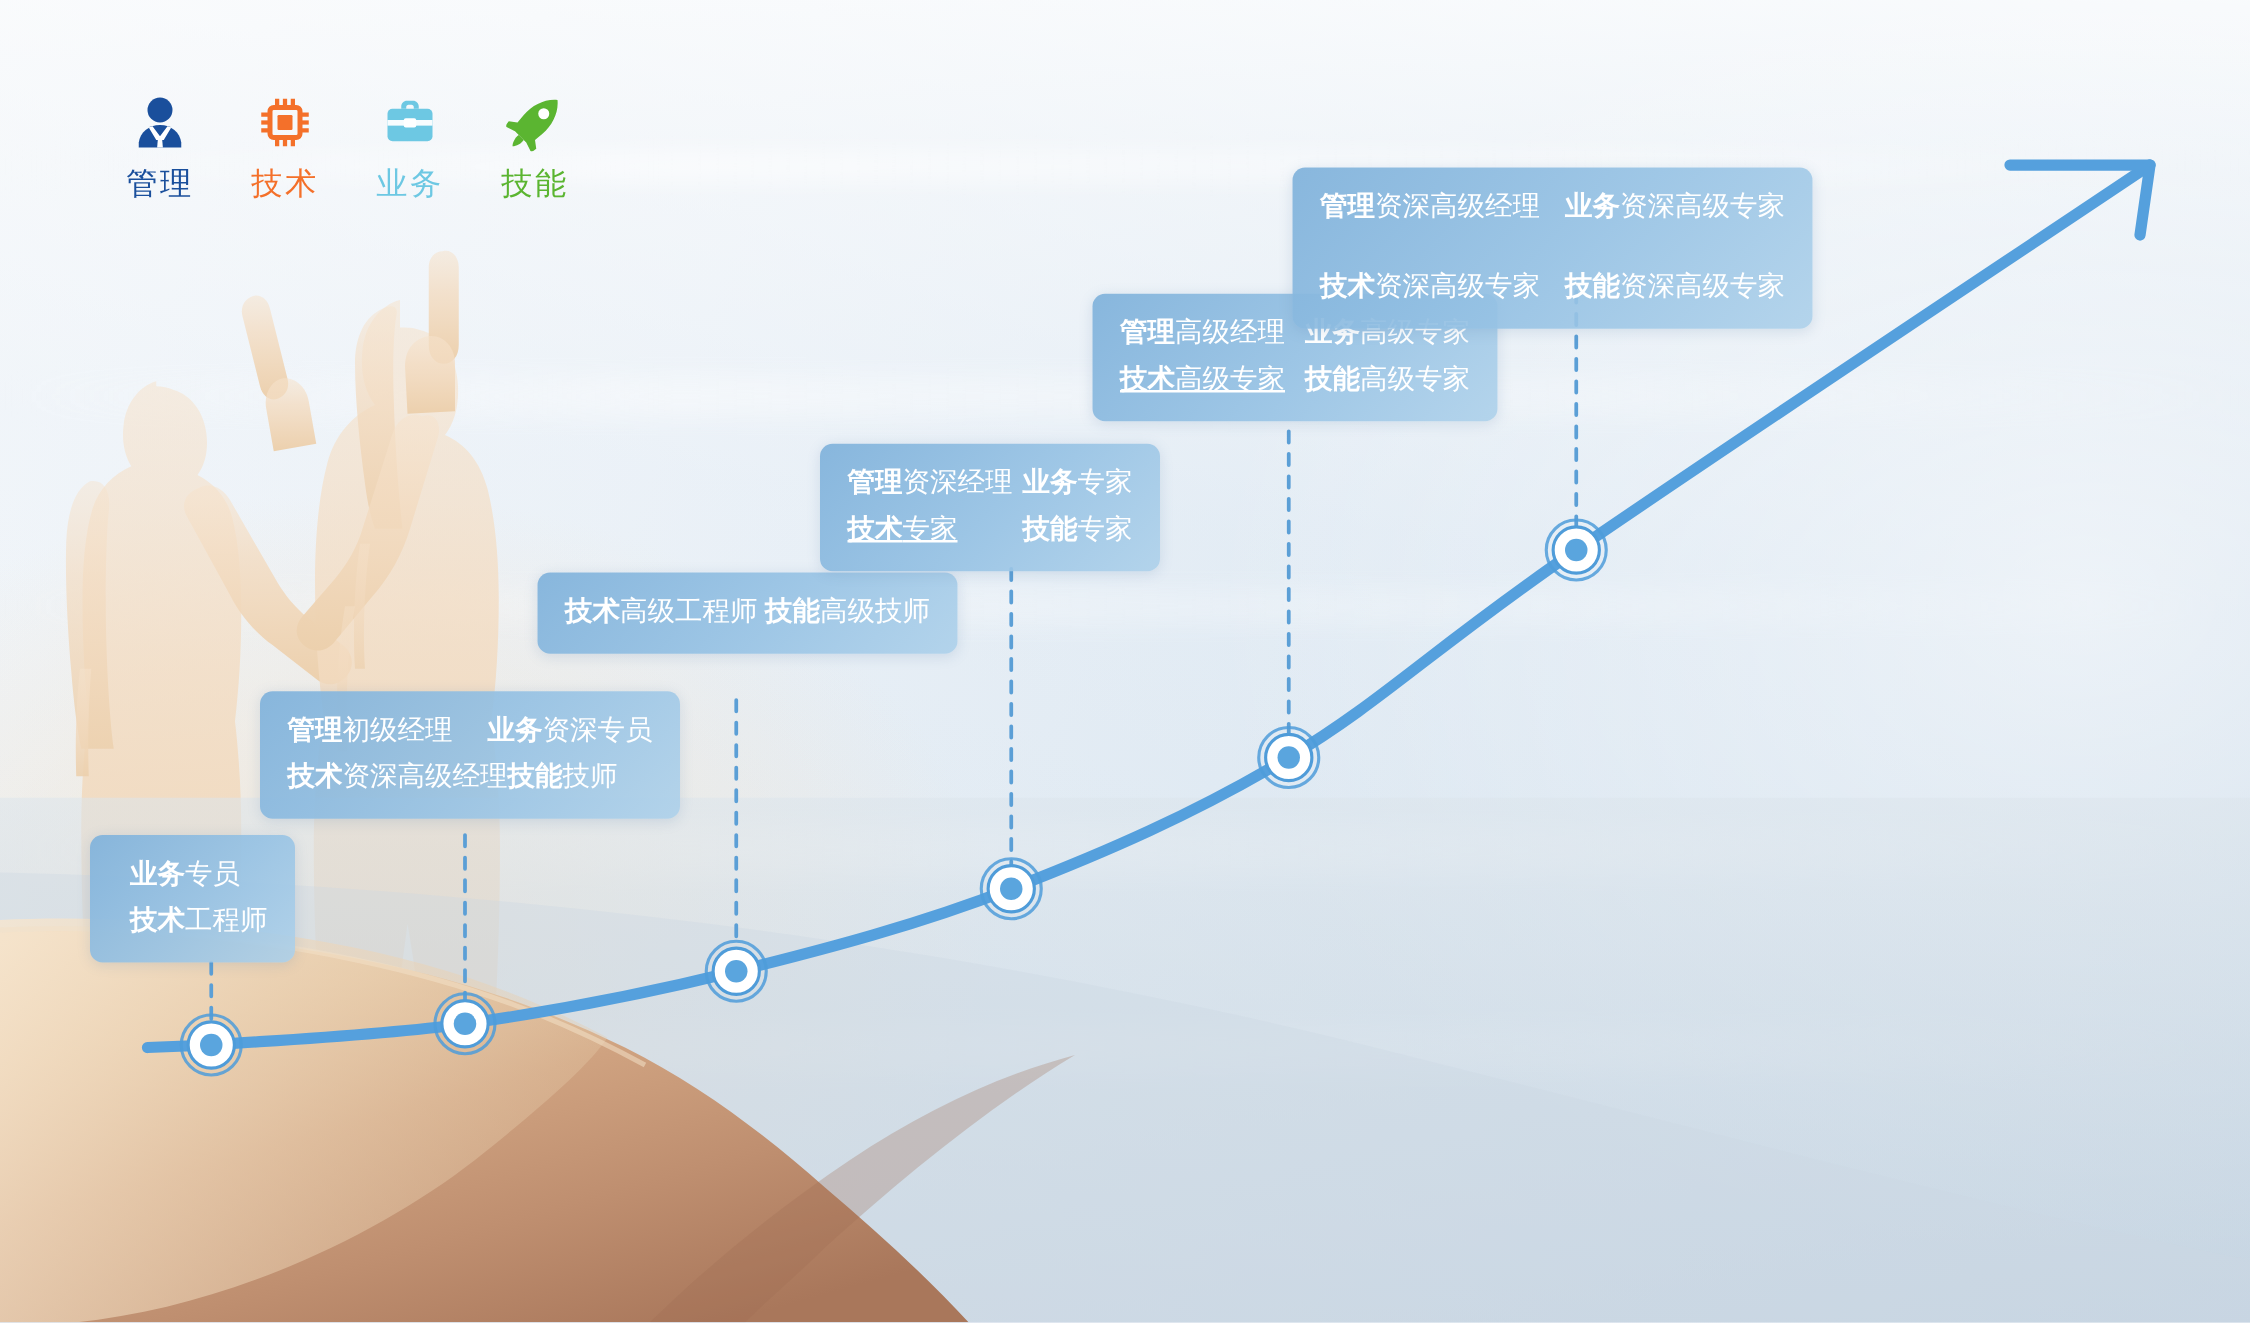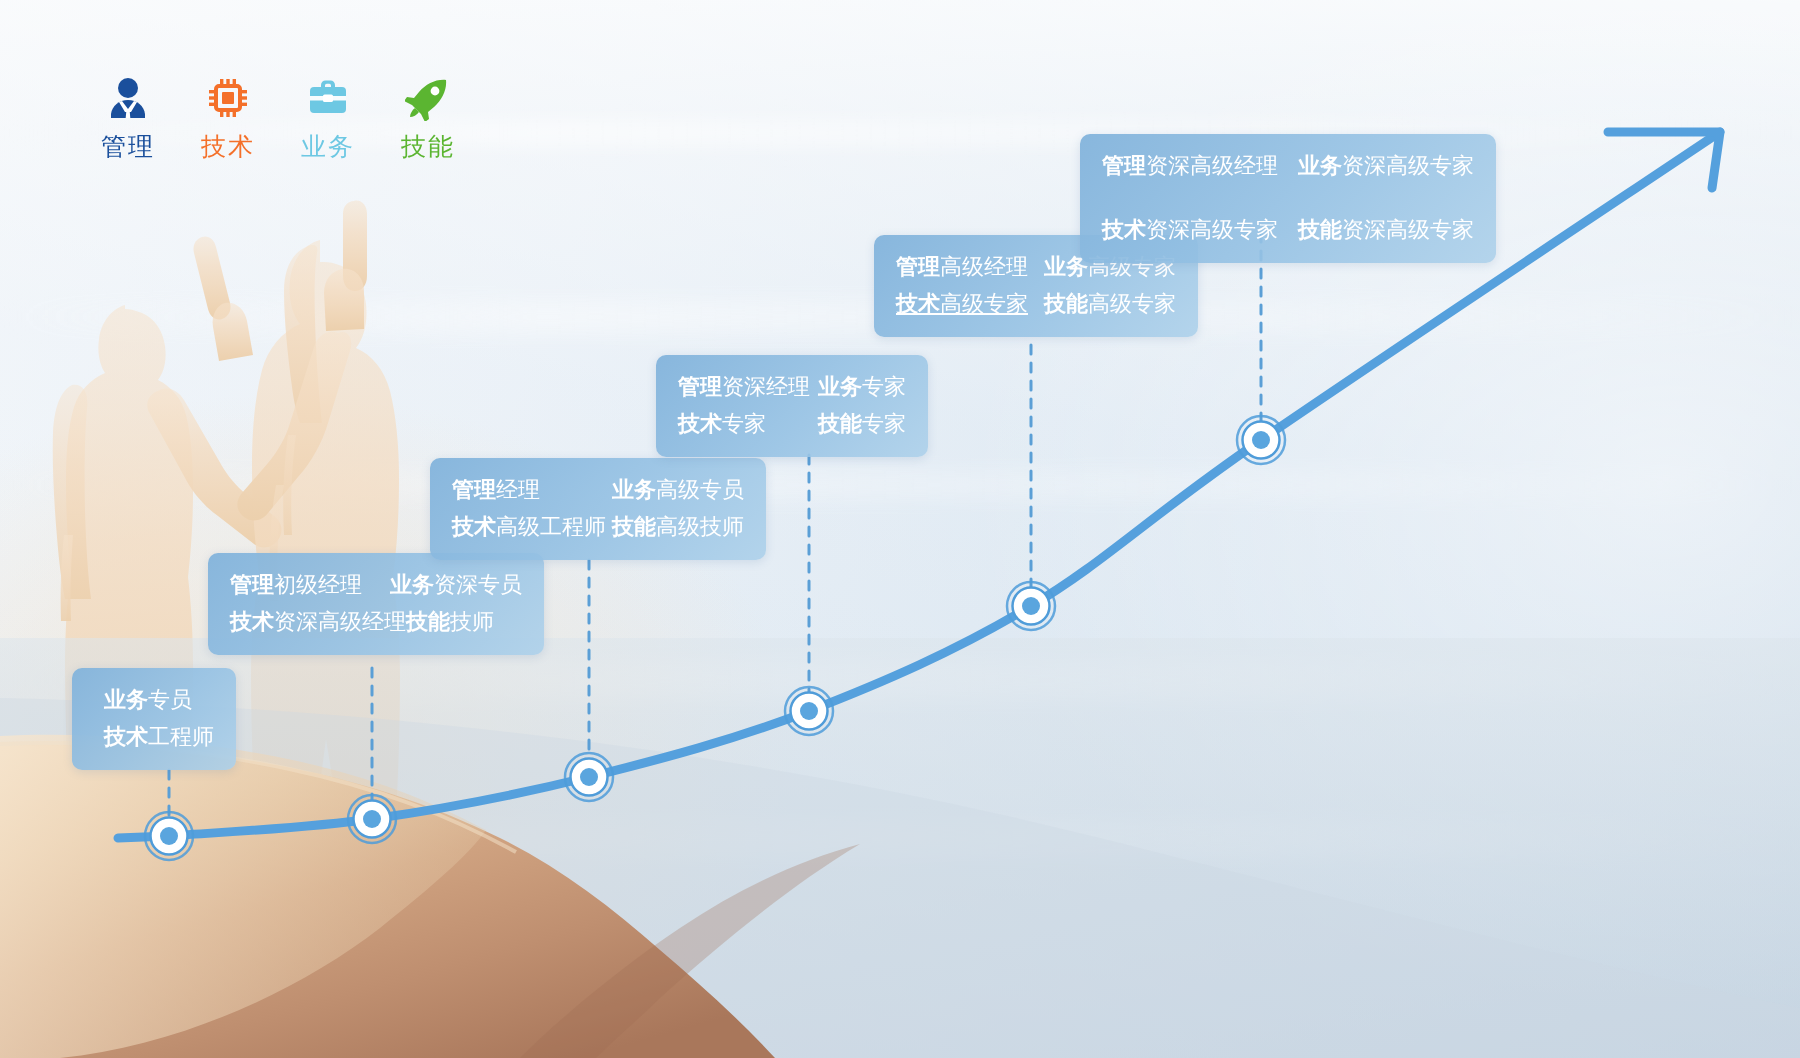--- a/index.html
+++ b/index.html
@@ -325,49 +325,45 @@
           <span class="cell" style="min-width: 160px;"><span class="cat">管理</span><span class="lvl">初级经理</span></span>
           <span class="cell"><span class="cat">业务</span><span class="lvl">资深专员</span></span>
         </div>
         <div class="row">
           <span class="cell" style="min-width: 160px;"><span class="cat">技术</span><span class="lvl">资深高级经理</span></span>
           <span class="cell"><span class="cat">技能</span><span class="lvl">技师</span></span>
         </div>
       </div>
       <div class="card" style="left: 430px; top: 458px;">
         <div class="row">
-          <span class="cell" style="min-width: 160px;"><span class="cat">管理</span><span class="lvl">经理</span></span>
-          <span class="cell"><span class="cat">业务</span><span class="lvl">高级专员</span></span>
-        </div>
-        <div class="row">
           <span class="cell" style="min-width: 160px;"><span class="cat">技术</span><span class="lvl">高级工程师</span></span>
           <span class="cell"><span class="cat">技能</span><span class="lvl">高级技师</span></span>
         </div>
       </div>
       <div class="card" style="left: 656px; top: 355px;">
         <div class="row">
           <span class="cell" style="min-width: 140px;"><span class="cat">管理</span><span class="lvl">资深经理</span></span>
           <span class="cell"><span class="cat">业务</span><span class="lvl">专家</span></span>
         </div>
         <div class="row">
-          <span class="cell" style="min-width: 140px;"><span class="cat">技术</span><span class="lvl">专家</span></span>
+          <span class="cell" style="min-width: 140px; text-decoration: underline;"><span class="cat">技术</span><span class="lvl">专家</span></span>
           <span class="cell"><span class="cat">技能</span><span class="lvl">专家</span></span>
         </div>
       </div>
       <div class="card" style="left: 874px; top: 235px;">
         <div class="row">
           <span class="cell" style="min-width: 148px;"><span class="cat">管理</span><span class="lvl">高级经理</span></span>
           <span class="cell"><span class="cat">业务</span><span class="lvl">高级专家</span></span>
         </div>
         <div class="row">
           <span class="cell" style="min-width: 148px; text-decoration: underline;"><span class="cat">技术</span><span class="lvl">高级专家</span></span>
           <span class="cell"><span class="cat">技能</span><span class="lvl">高级专家</span></span>
         </div>
       </div>
-      <div class="card" style="left: 1080px; top: 134px;">
+      <div class="card" style="left: 1034px; top: 134px;">
         <div class="row">
           <span class="cell" style="min-width: 196px;"><span class="cat">管理</span><span class="lvl">资深高级经理</span></span>
           <span class="cell"><span class="cat">业务</span><span class="lvl">资深高级专家</span></span>
         </div>
         <div class="row">
           <span class="cell" style="min-width: 196px; margin-top: 27px;"><span class="cat">技术</span><span class="lvl">资深高级专家</span></span>
           <span class="cell"><span class="cat">技能</span><span class="lvl">资深高级专家</span></span>
         </div>
       </div>
     </div>

